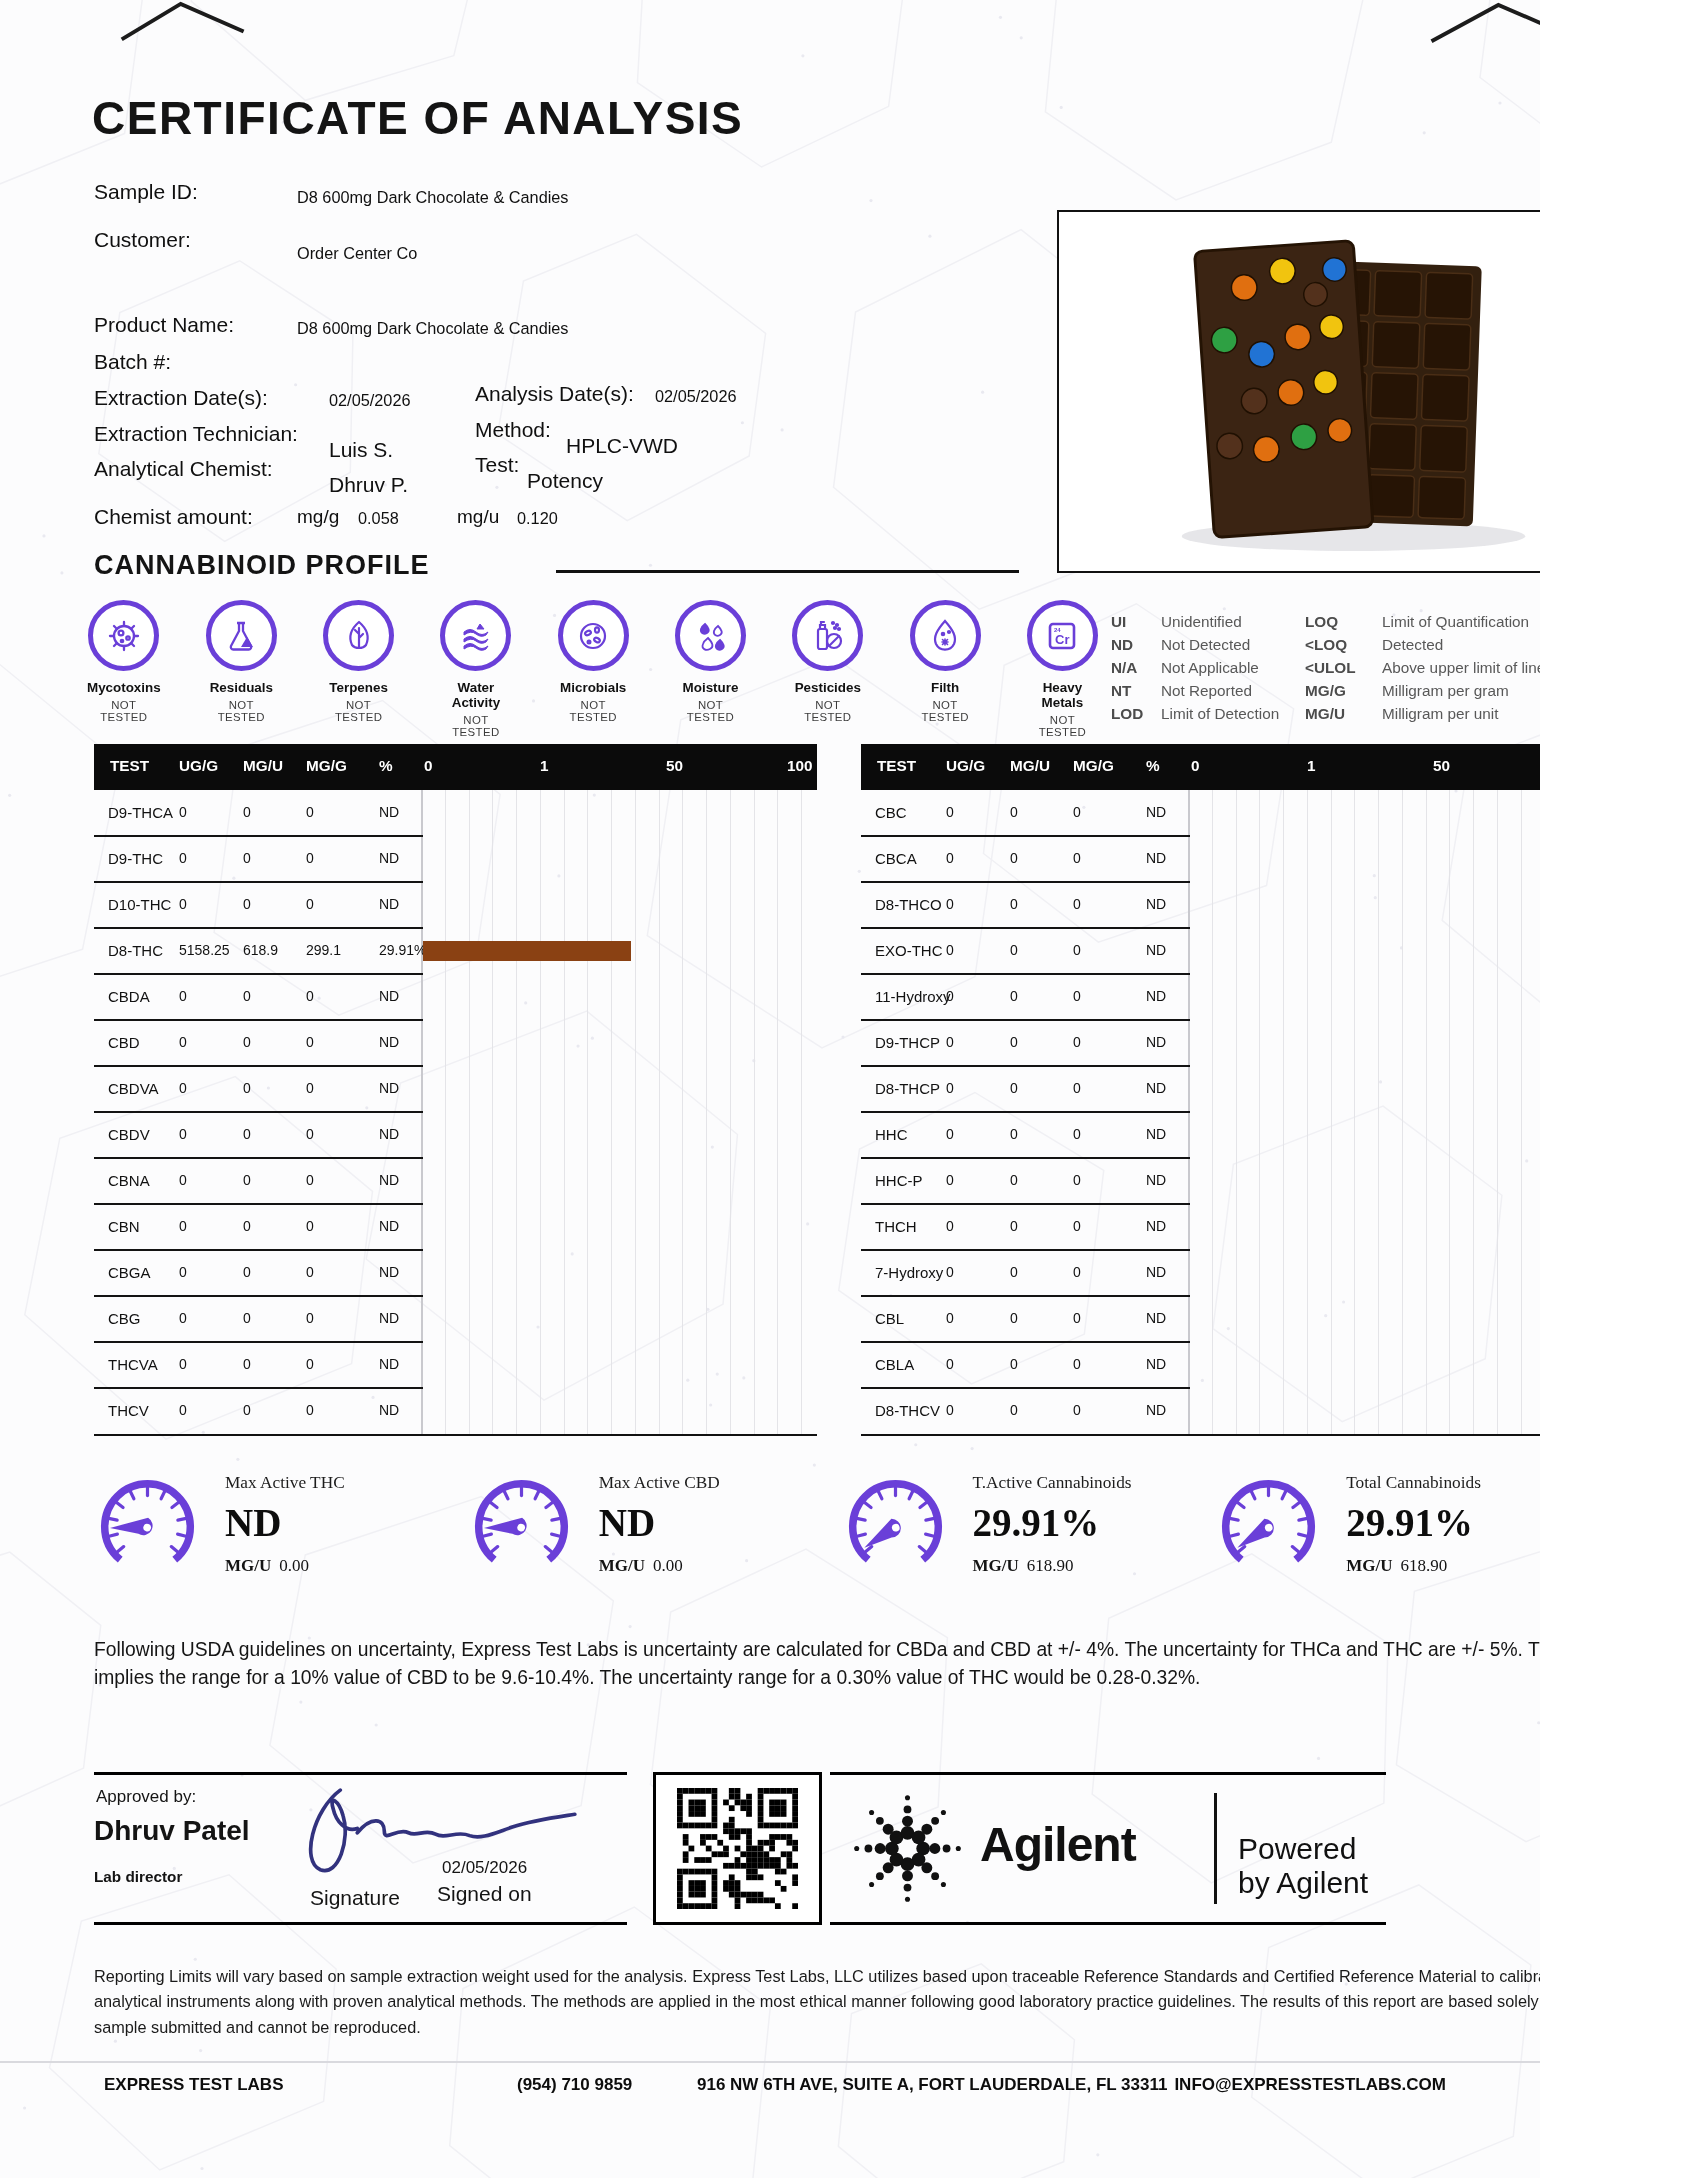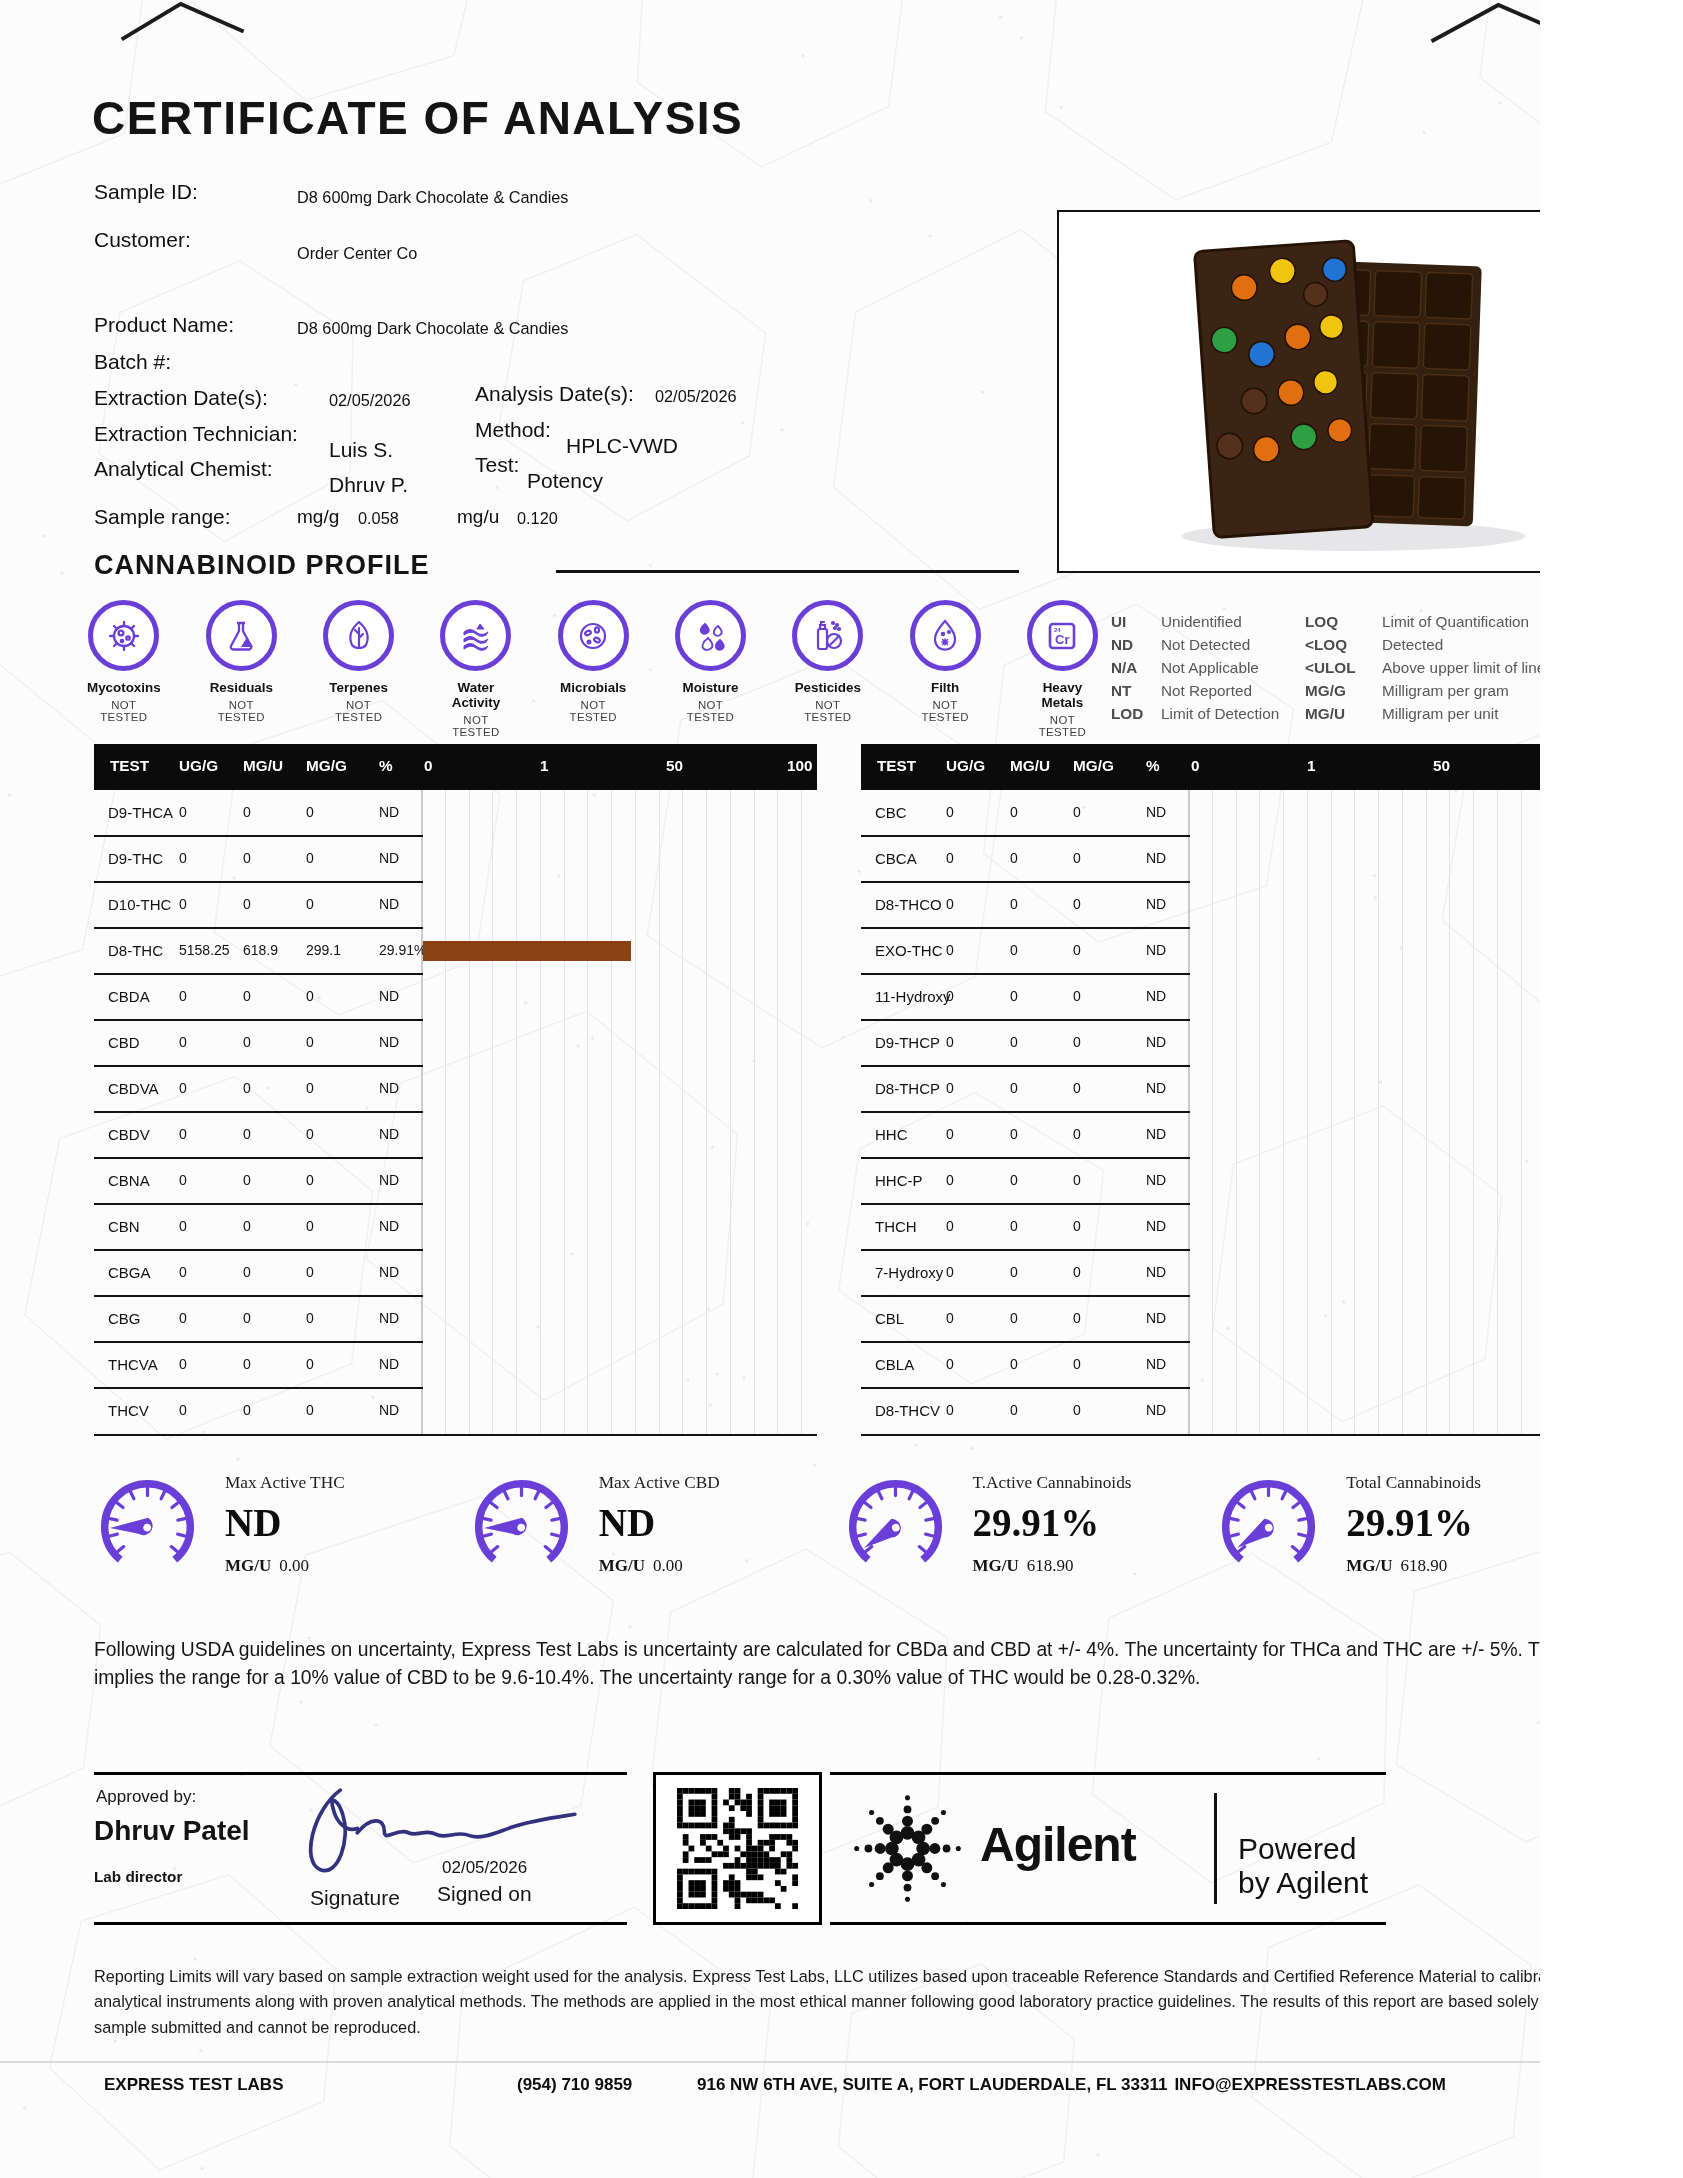--- a/index.html
+++ b/index.html
@@ -355,21 +355,21 @@
   <div class="lbl f-and-l">Analysis Date(s):</div>
   <div class="val f-and-v">02/05/2026</div>
   <div class="lbl f-ext-l">Extraction Technician:</div>
   <div class="val-big f-ext-v">Luis S.</div>
   <div class="lbl f-met-l">Method:</div>
   <div class="val-big f-met-v">HPLC-VWD</div>
   <div class="lbl f-anc-l">Analytical Chemist:</div>
   <div class="val-big f-anc-v">Dhruv P.</div>
   <div class="lbl f-tst-l">Test:</div>
   <div class="val-big f-tst-v">Potency</div>
-  <div class="lbl f-sam-l">Sample range:</div>
+  <div class="lbl f-sam-l">Chemist amount:</div>
   <div class="lbl f-mgg-l">mg/g</div>
   <div class="val f-mgg-v">0.058</div>
   <div class="lbl f-mgu-l">mg/u</div>
   <div class="val f-mgu-v">0.120</div>
 
   <div class="product-frame">
     <svg viewBox="0 0 540 360" width="530" height="354">
       <ellipse cx="300" cy="330" rx="175" ry="15" fill="#dcdce0" opacity="0.7"></ellipse>
       <g transform="rotate(2 340 190)">
         <rect x="258" y="52" width="168" height="265" rx="6" fill="#33200f"></rect>

